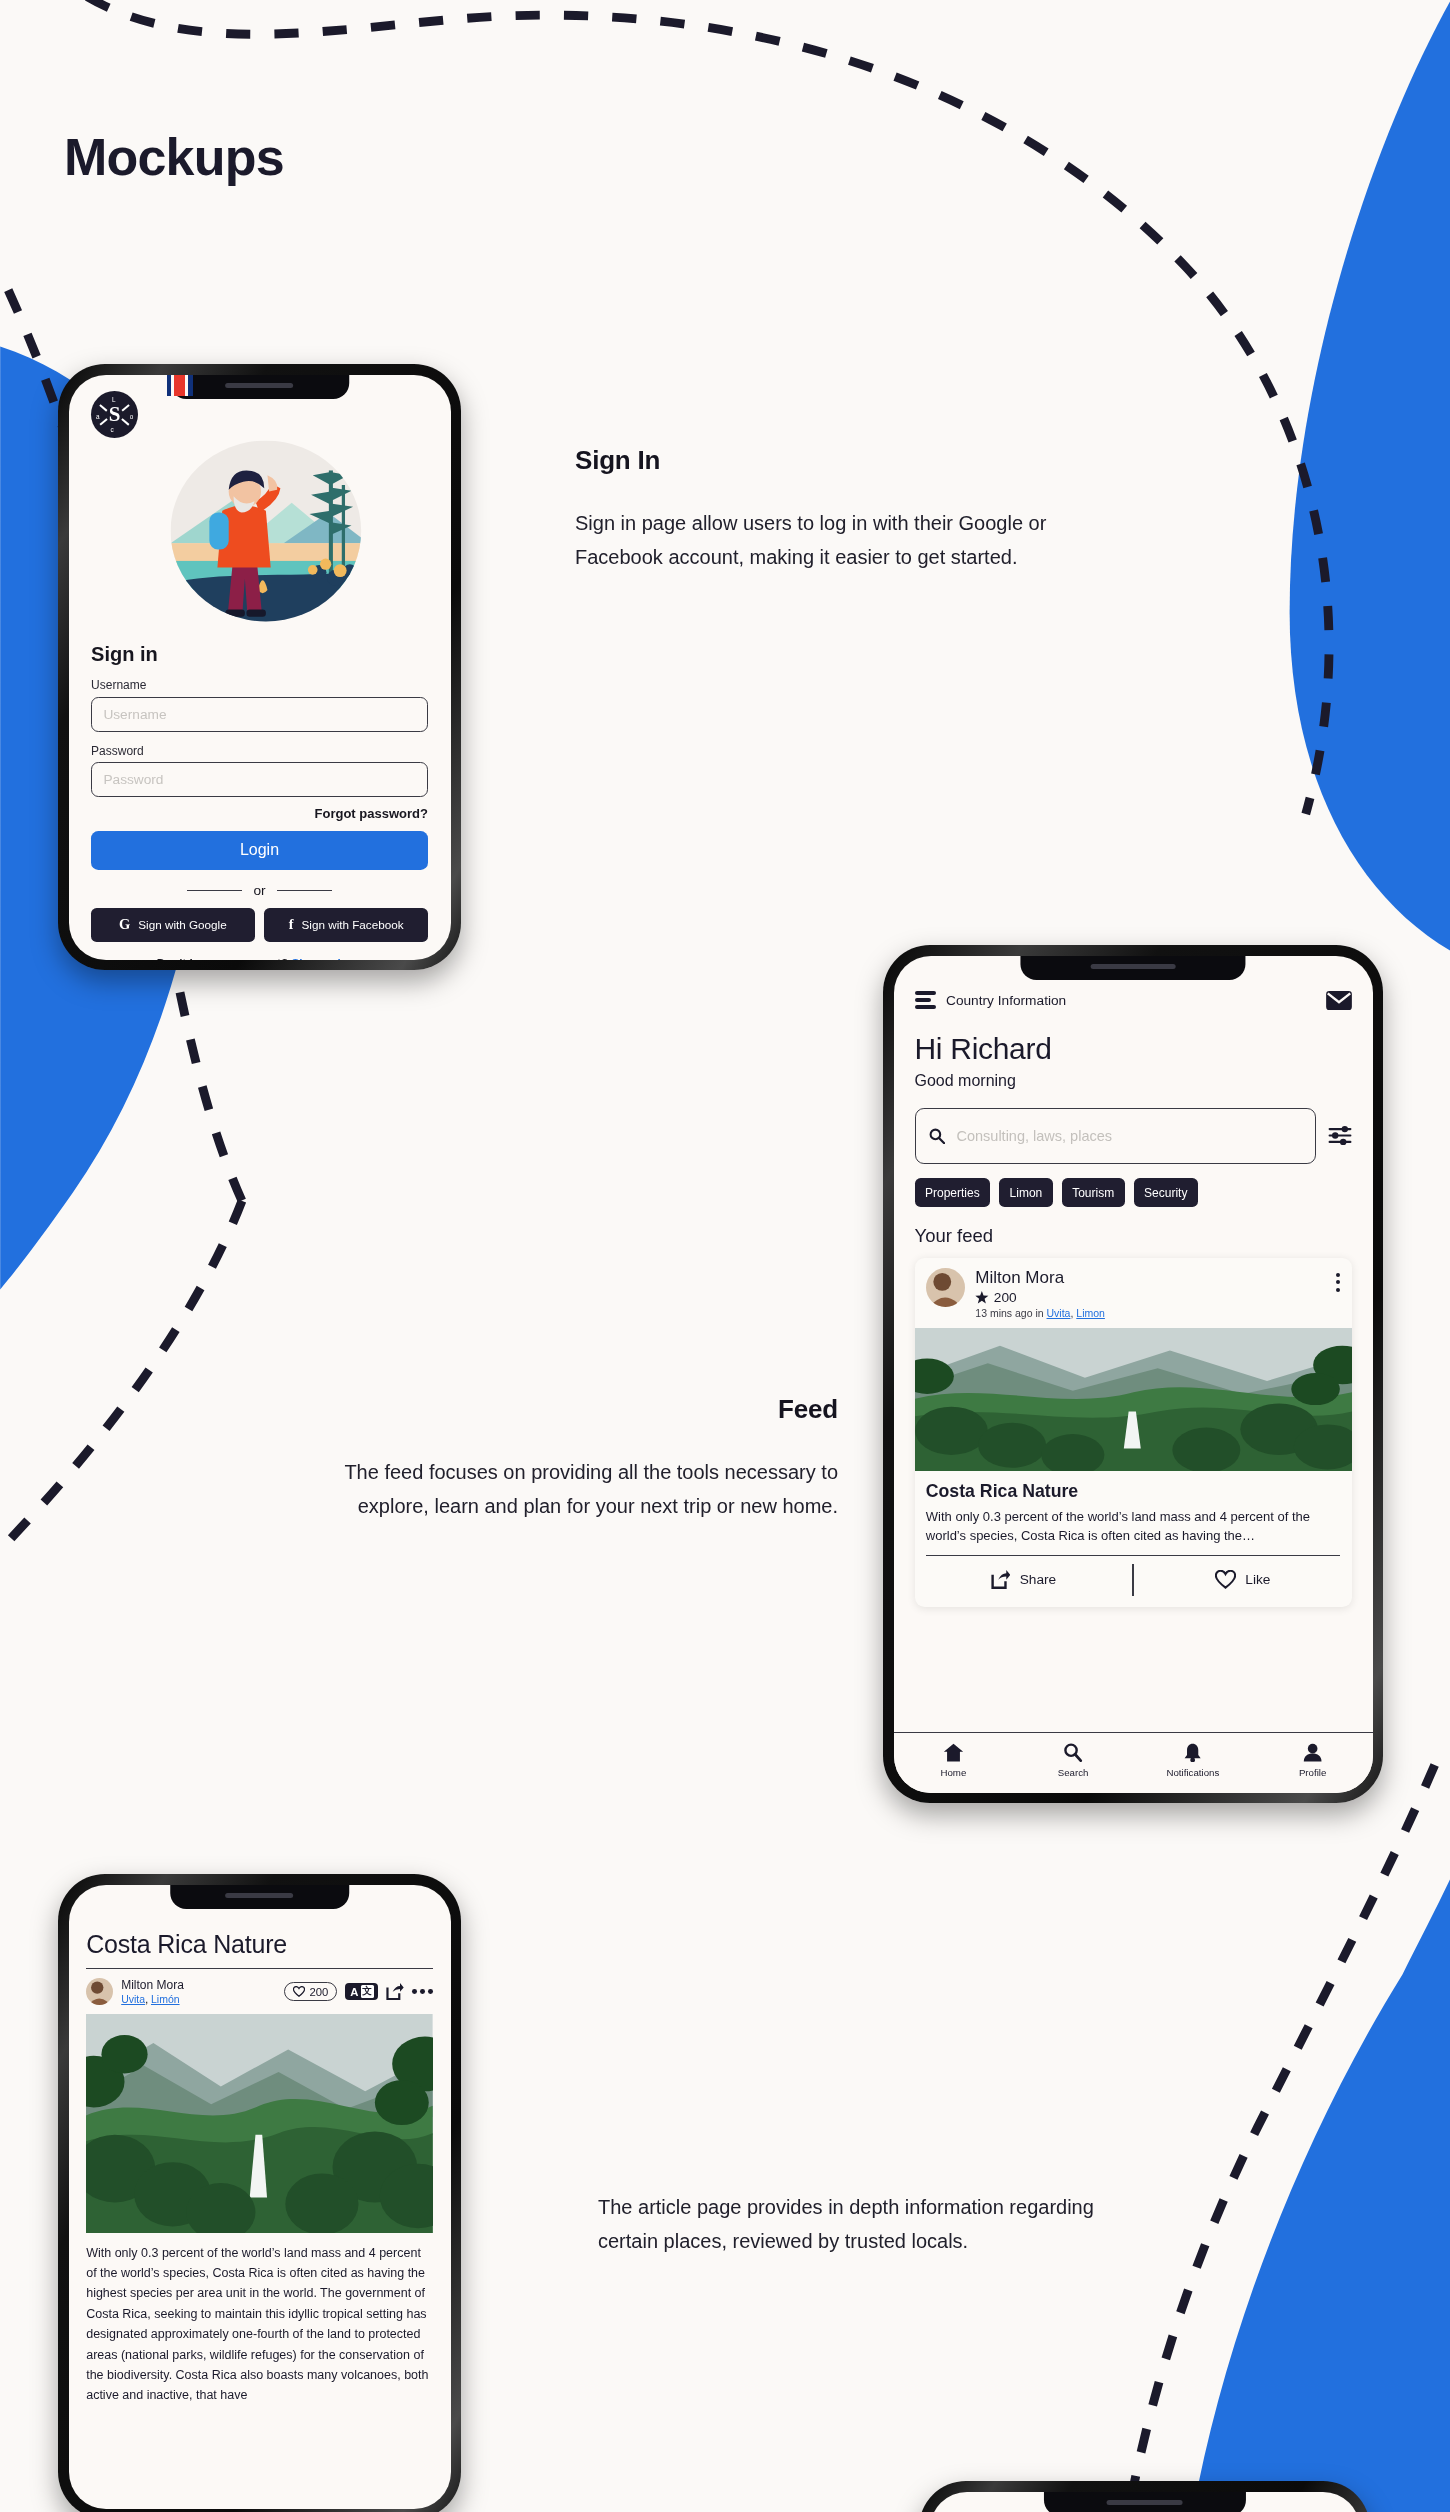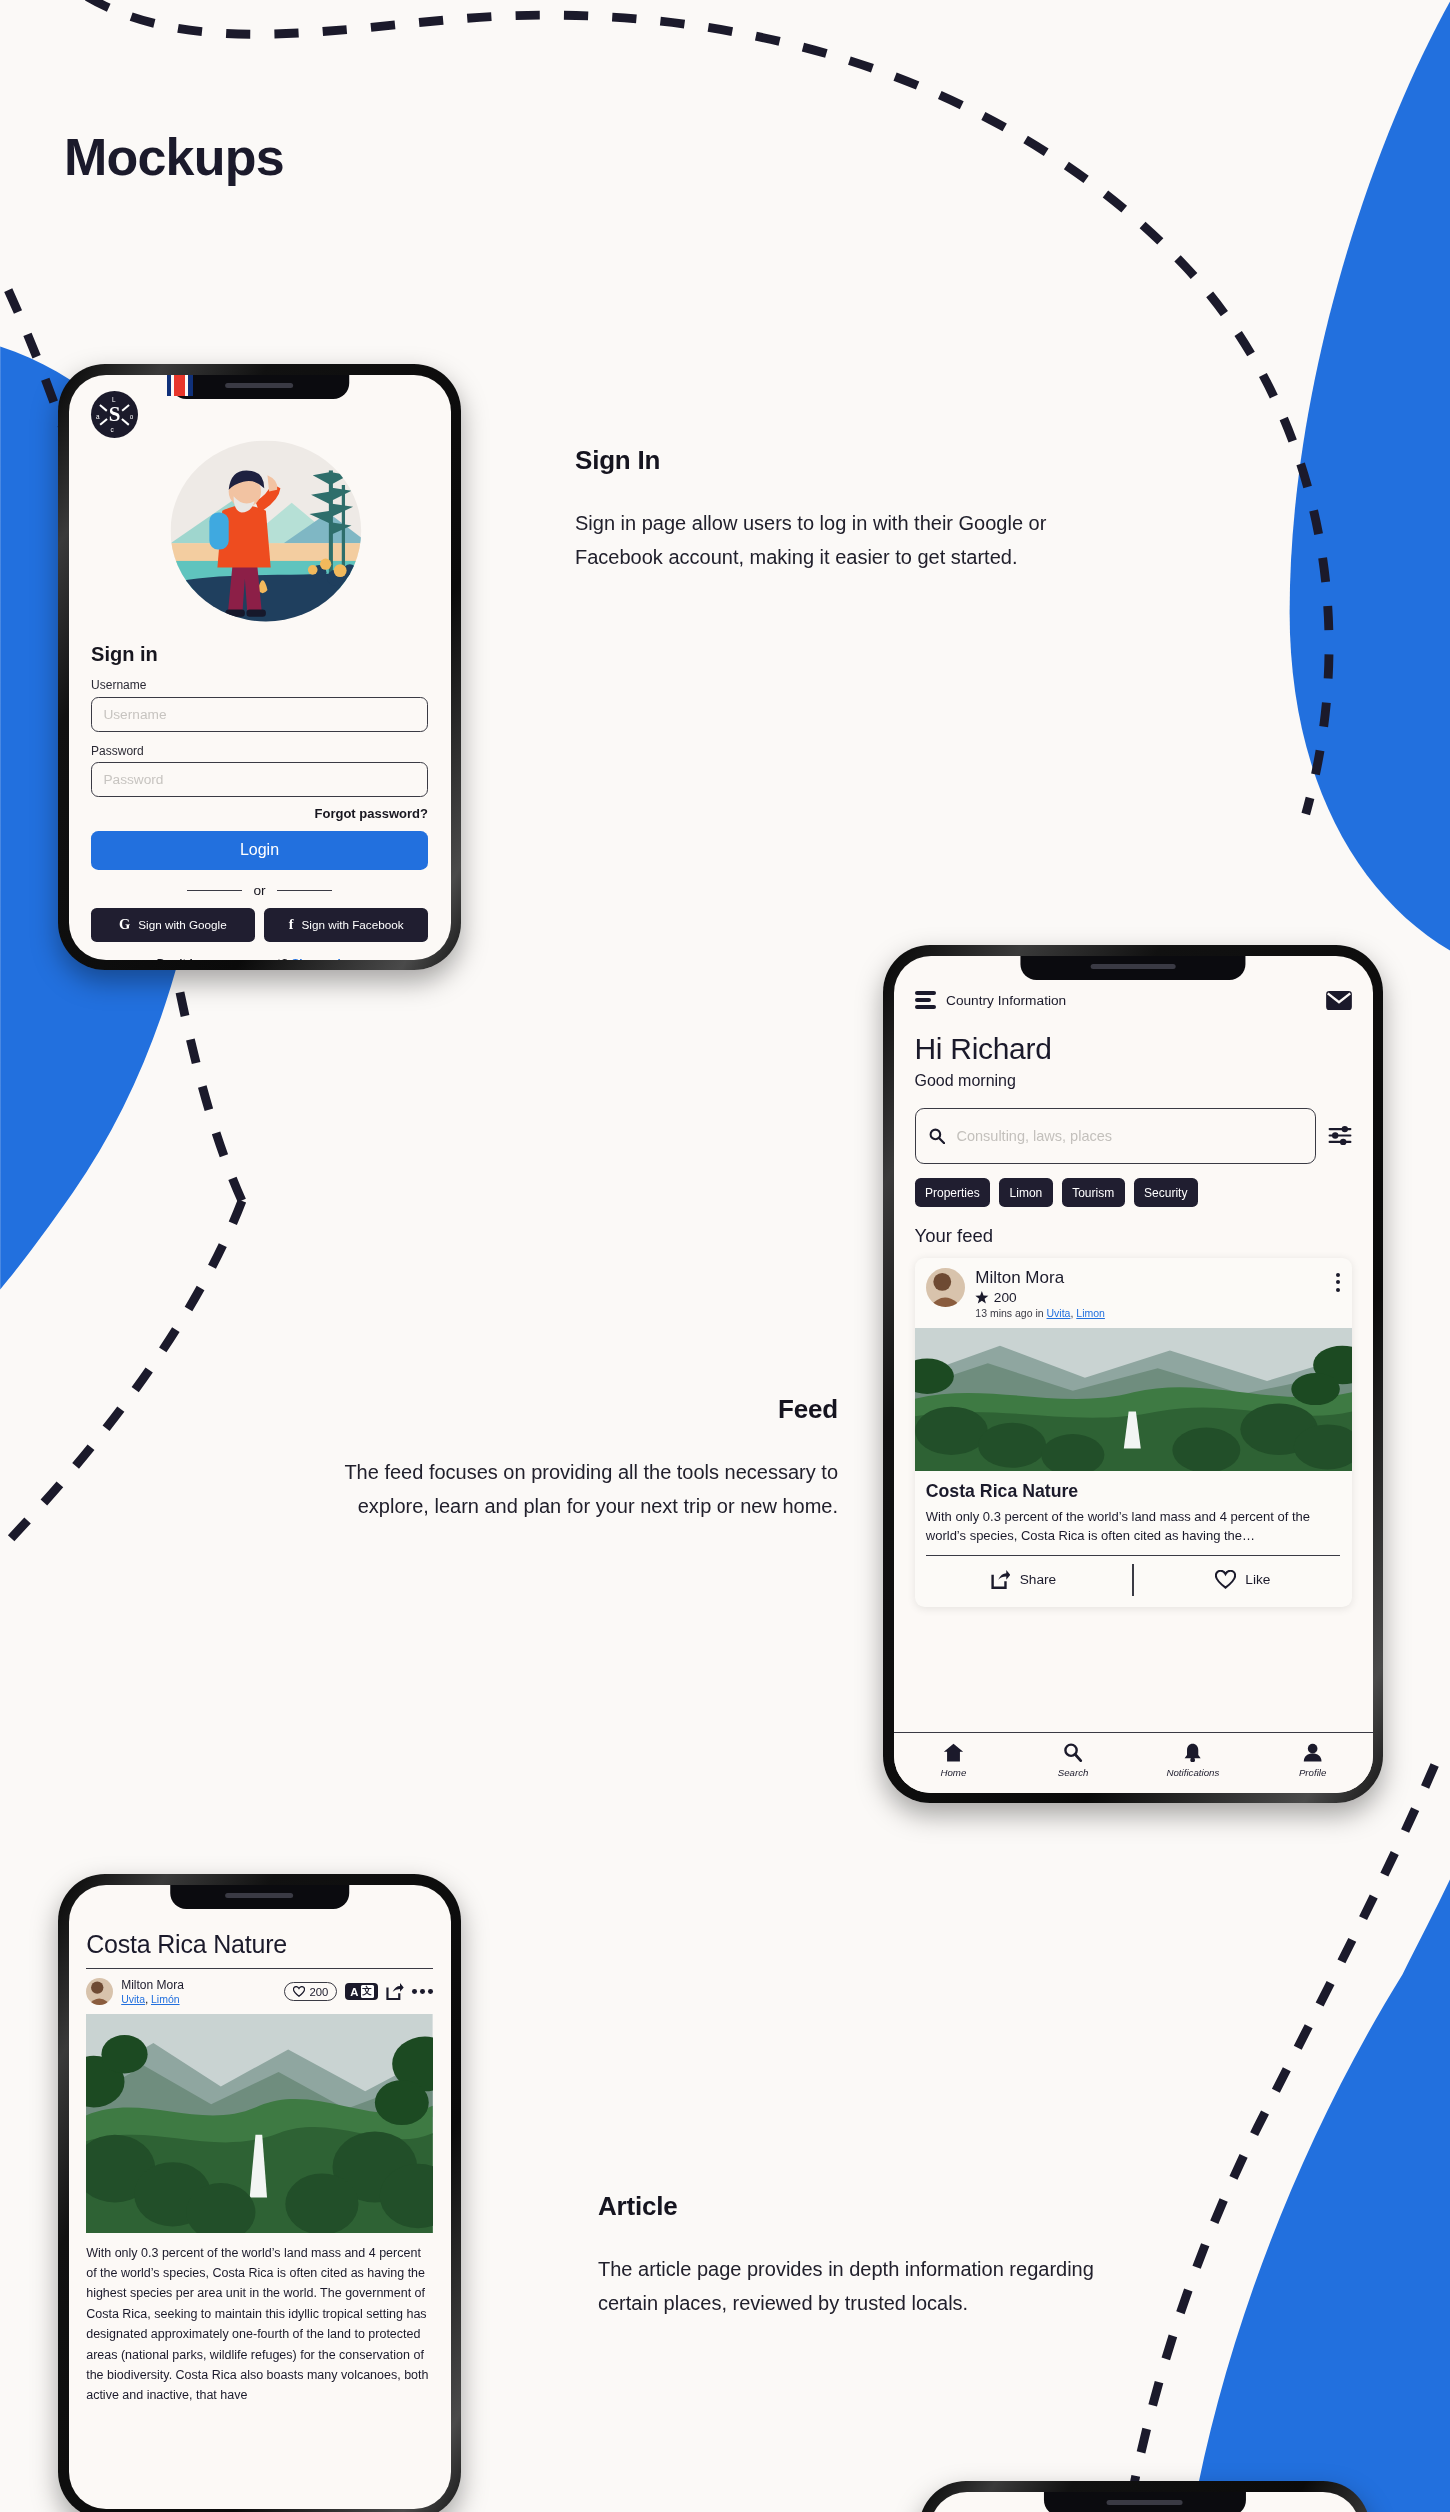--- a/index.html
+++ b/index.html
@@ -149,21 +149,21 @@
   .post-actions { display: flex; align-items: center; padding: 8px 0 11.3px; }
   .post-actions .act {
     flex: 1; display: flex; align-items: center; justify-content: center; gap: 9.7px;
     font-size: 13.7px; color: #1B1A2B; cursor: pointer;
   }
   .post-actions .vsep { width: 1.1px; height: 32px; background: #3a3a44; }
 
   .tabbar {
     border-top: 1px solid #3a3a44; display: flex; padding: 9.7px 0 14.5px; background: #FCF9F6;
   }
-  .tabbar .tab { flex: 1; display: flex; flex-direction: column; align-items: center; gap: 4.8px; cursor: pointer; font-style: italic; }
+  .tabbar .tab { flex: 1; display: flex; flex-direction: column; align-items: center; gap: 4.8px; cursor: pointer; }
   .tabbar .tab span { font-size: 9.7px; color: #1B1A2B; }
 
   
   #phone-article { left: 58px; top: 1874px; width: 403px; height: 645px; }
   #phone-article .screen { padding: 0 17.7px; }
   .art-title { font-size: 25px; color: #1B1A2B; margin-top: 45px; letter-spacing: -0.2px;}
   .art-rule { height: 1px; background: #3a3a44; margin-top: 9.7px; }
   .art-bar { display: flex; align-items: center; gap: 8px; margin-top: 8.9px; }
   .art-bar .avatar { width: 27px; height: 27px; }
   .art-who { flex: 1; }
@@ -568,21 +568,20 @@
           <circle cx="40" cy="50" r="24"></circle>
         </g>
       </svg>
 
       <div class="art-body">With only 0.3 percent of the world’s land mass and 4 percent of the world’s species, Costa Rica is often cited as having the highest species per area unit in the world. The government of Costa Rica, seeking to maintain this idyllic tropical setting has designated approximately one-fourth of the land to protected areas (national parks, wildlife refuges) for the conservation of the biodiversity. Costa Rica also boasts many volcanoes, both active and inactive, that have</div>
     </div>
   </div>
 </div>
 
 <div class="blurb" id="blurb-article">
-  <h3>Article</h3>
   <p>The article page provides in depth information regarding certain places, reviewed by trusted locals.</p>
 </div>
 
 <div class="phone" id="phone-peek">
   <div class="body">
     <div class="screen">
       <div class="notch"></div>
     </div>
   </div>
 </div>

